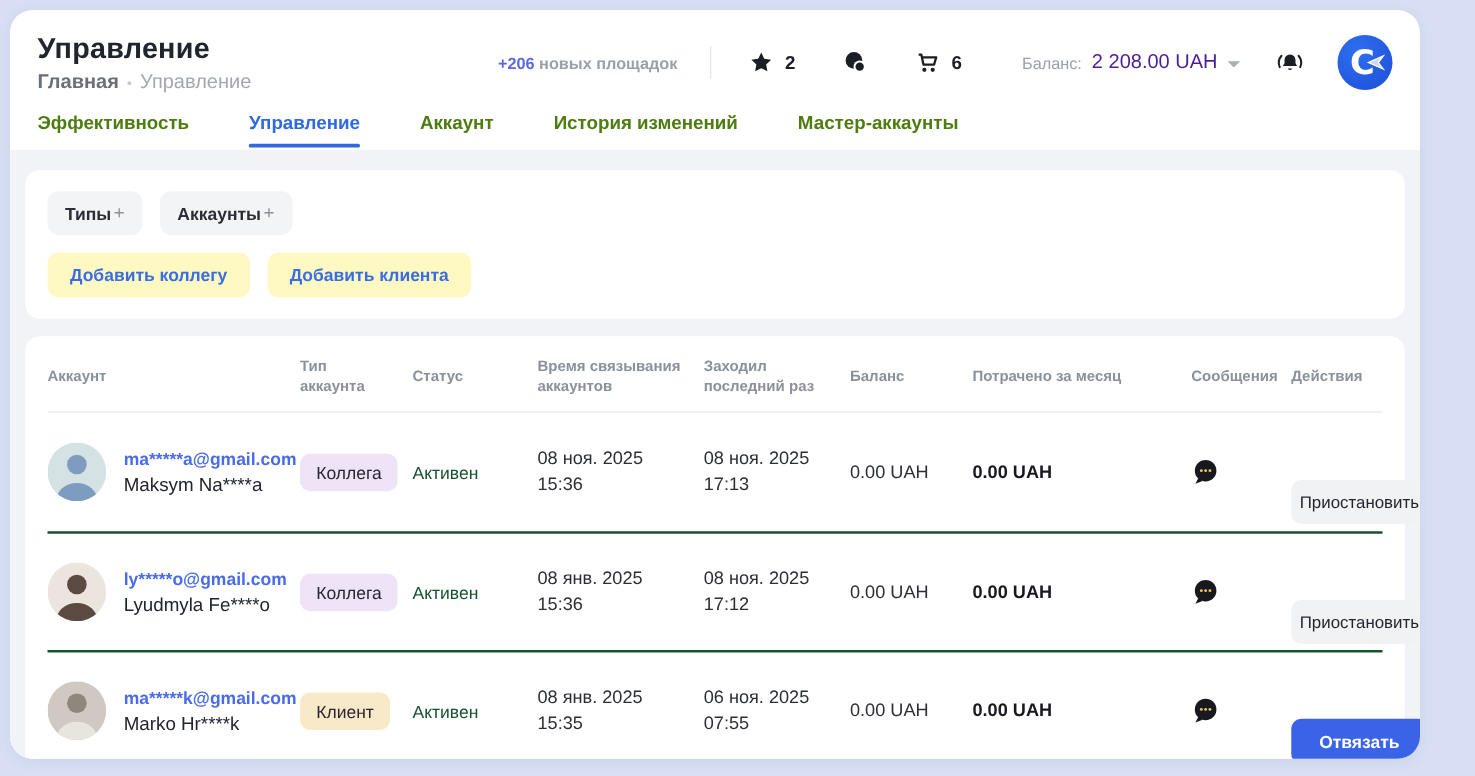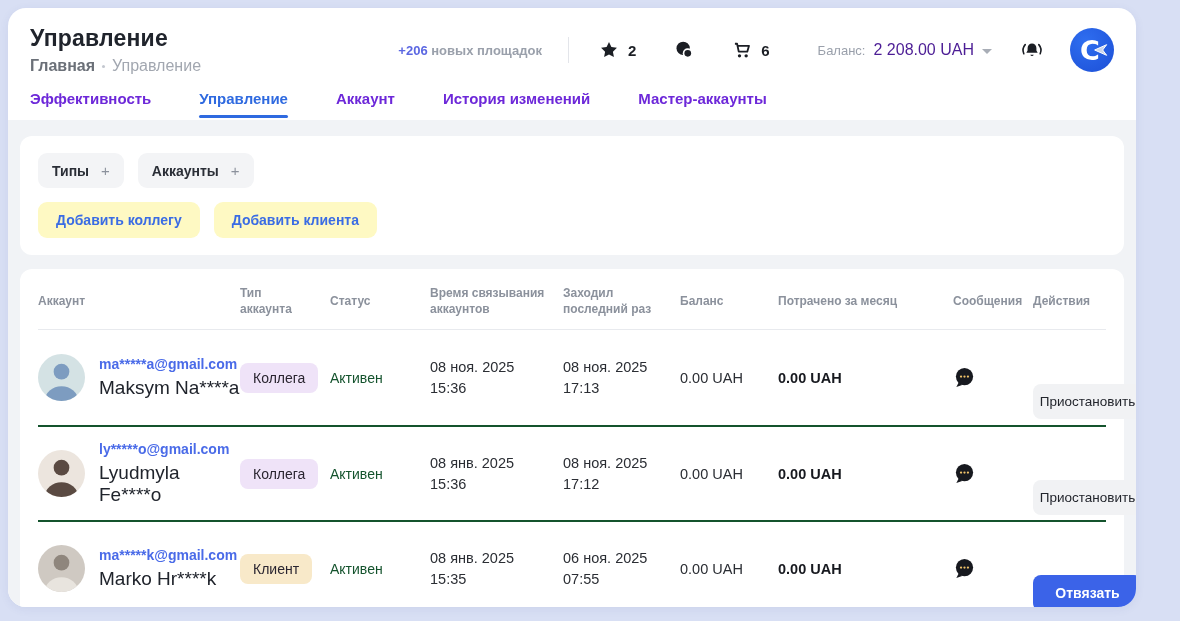--- a/index.html
+++ b/index.html
@@ -51,34 +51,34 @@
     width:44px; height:44px; border-radius:50%;
     background:radial-gradient(circle at 35% 30%, #2f6ef0, #1c4fd6);
     position:relative; display:flex; align-items:center; justify-content:center;
     cursor:pointer; flex:none;
   }
   .logo .c { color:#fff; font-size:27px; font-weight:700; margin-right:4px; font-family:"DejaVu Sans", sans-serif; }
   .logo svg { position:absolute; right:6px; top:14px; }
 
   
   .tabs { display:flex; gap:48px; padding:12px 22px 0 22px; height:42px; }
-  .tab { font-size:15px; font-weight:700; color:#6d28d9; cursor:pointer; padding-bottom:10px; position:relative; white-space:nowrap; }
+  .tab { font-size:15px; font-weight:700; color:#4d7c0f; cursor:pointer; padding-bottom:10px; position:relative; white-space:nowrap; }
   .tab.active { color:#2f6ae0; }
   .tab.active::after { content:""; position:absolute; left:0; right:0; bottom:2px; height:3px; border-radius:2px; background:#2f6ae0; }
 
   
   .content { background:#f1f3f6; height:487px; padding:16px 12px; }
   .card { background:#fff; border-radius:12px; }
 
   .filter-card { padding:17px 18px; margin-bottom:14px; }
   .chips { display:flex; gap:14px; }
   .chip {
     background:#f3f4f6; border-radius:9px; padding:9px 14px;
     font-size:14px; font-weight:600; color:#2a2e36;
-    display:flex; align-items:center; gap:12px; cursor:pointer;justify-content:space-between;
+    display:flex; align-items:center; gap:2px; cursor:pointer;justify-content:space-between;
   }
   .chip .plus { color:#8b919c; font-size:15px; font-weight:500; }
   .add-row { display:flex; gap:14px; margin-top:14px; }
   .add-btn {
     background:#fef9c3; border:none; border-radius:9px; padding:10px 18px;
     font-family:inherit; font-size:14px; font-weight:700; color:#3a6ce4; cursor:pointer;
   }
 
   
   .table-card { padding:0 18px 6px 18px; }
@@ -89,21 +89,21 @@
   }
   .t-head { padding:16px 0 12px 0; border-bottom:1px solid #e8eaee; }
   .t-head .th { font-size:12px; font-weight:700; color:#8b919c; line-height:1.35; padding-right:14px; }
   .t-body .t-row { height:95px; }
   .t-body .t-row + .t-row { border-top:2px solid #14532d; }
 
   .acct { display:flex; align-items:center; gap:14px; }
   .avatar { width:47px; height:47px; border-radius:50%; overflow:hidden; flex:none; }
   .acct-text { display:flex; flex-direction:column; gap:5px; }
   .email { font-size:14px; color:#4a6be8; font-weight:600; cursor:pointer; }
-  .name { font-size:19px; color:#20242c; }
+  .name { font-size:15px; color:#20242c; }
 
   .badge { display:inline-block; padding:7px 13px; border-radius:8px; font-size:14px; color:#2a2530; font-weight:500; }
   .badge.colleague { background:#efe3f8; }
   .badge.client { background:#f8e9c9; }
 
   .status { font-size:14px; color:#14532d; font-weight:500; }
 
   .dt { font-size:14.5px; color:#2b2e34; line-height:1.45; }
 
   .bal { font-size:14.5px; color:#2b2e34; }

